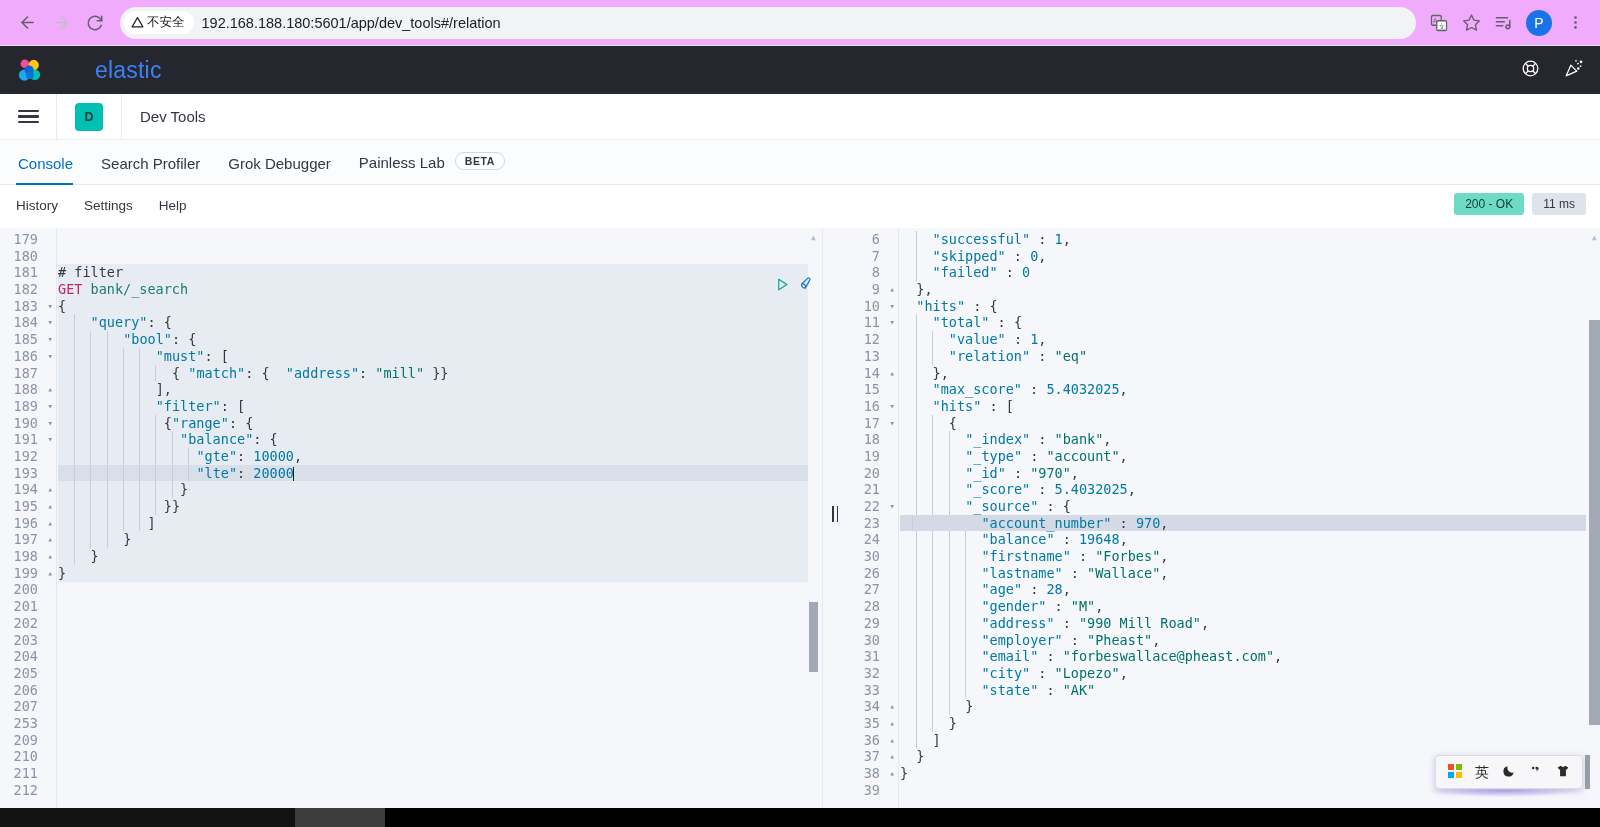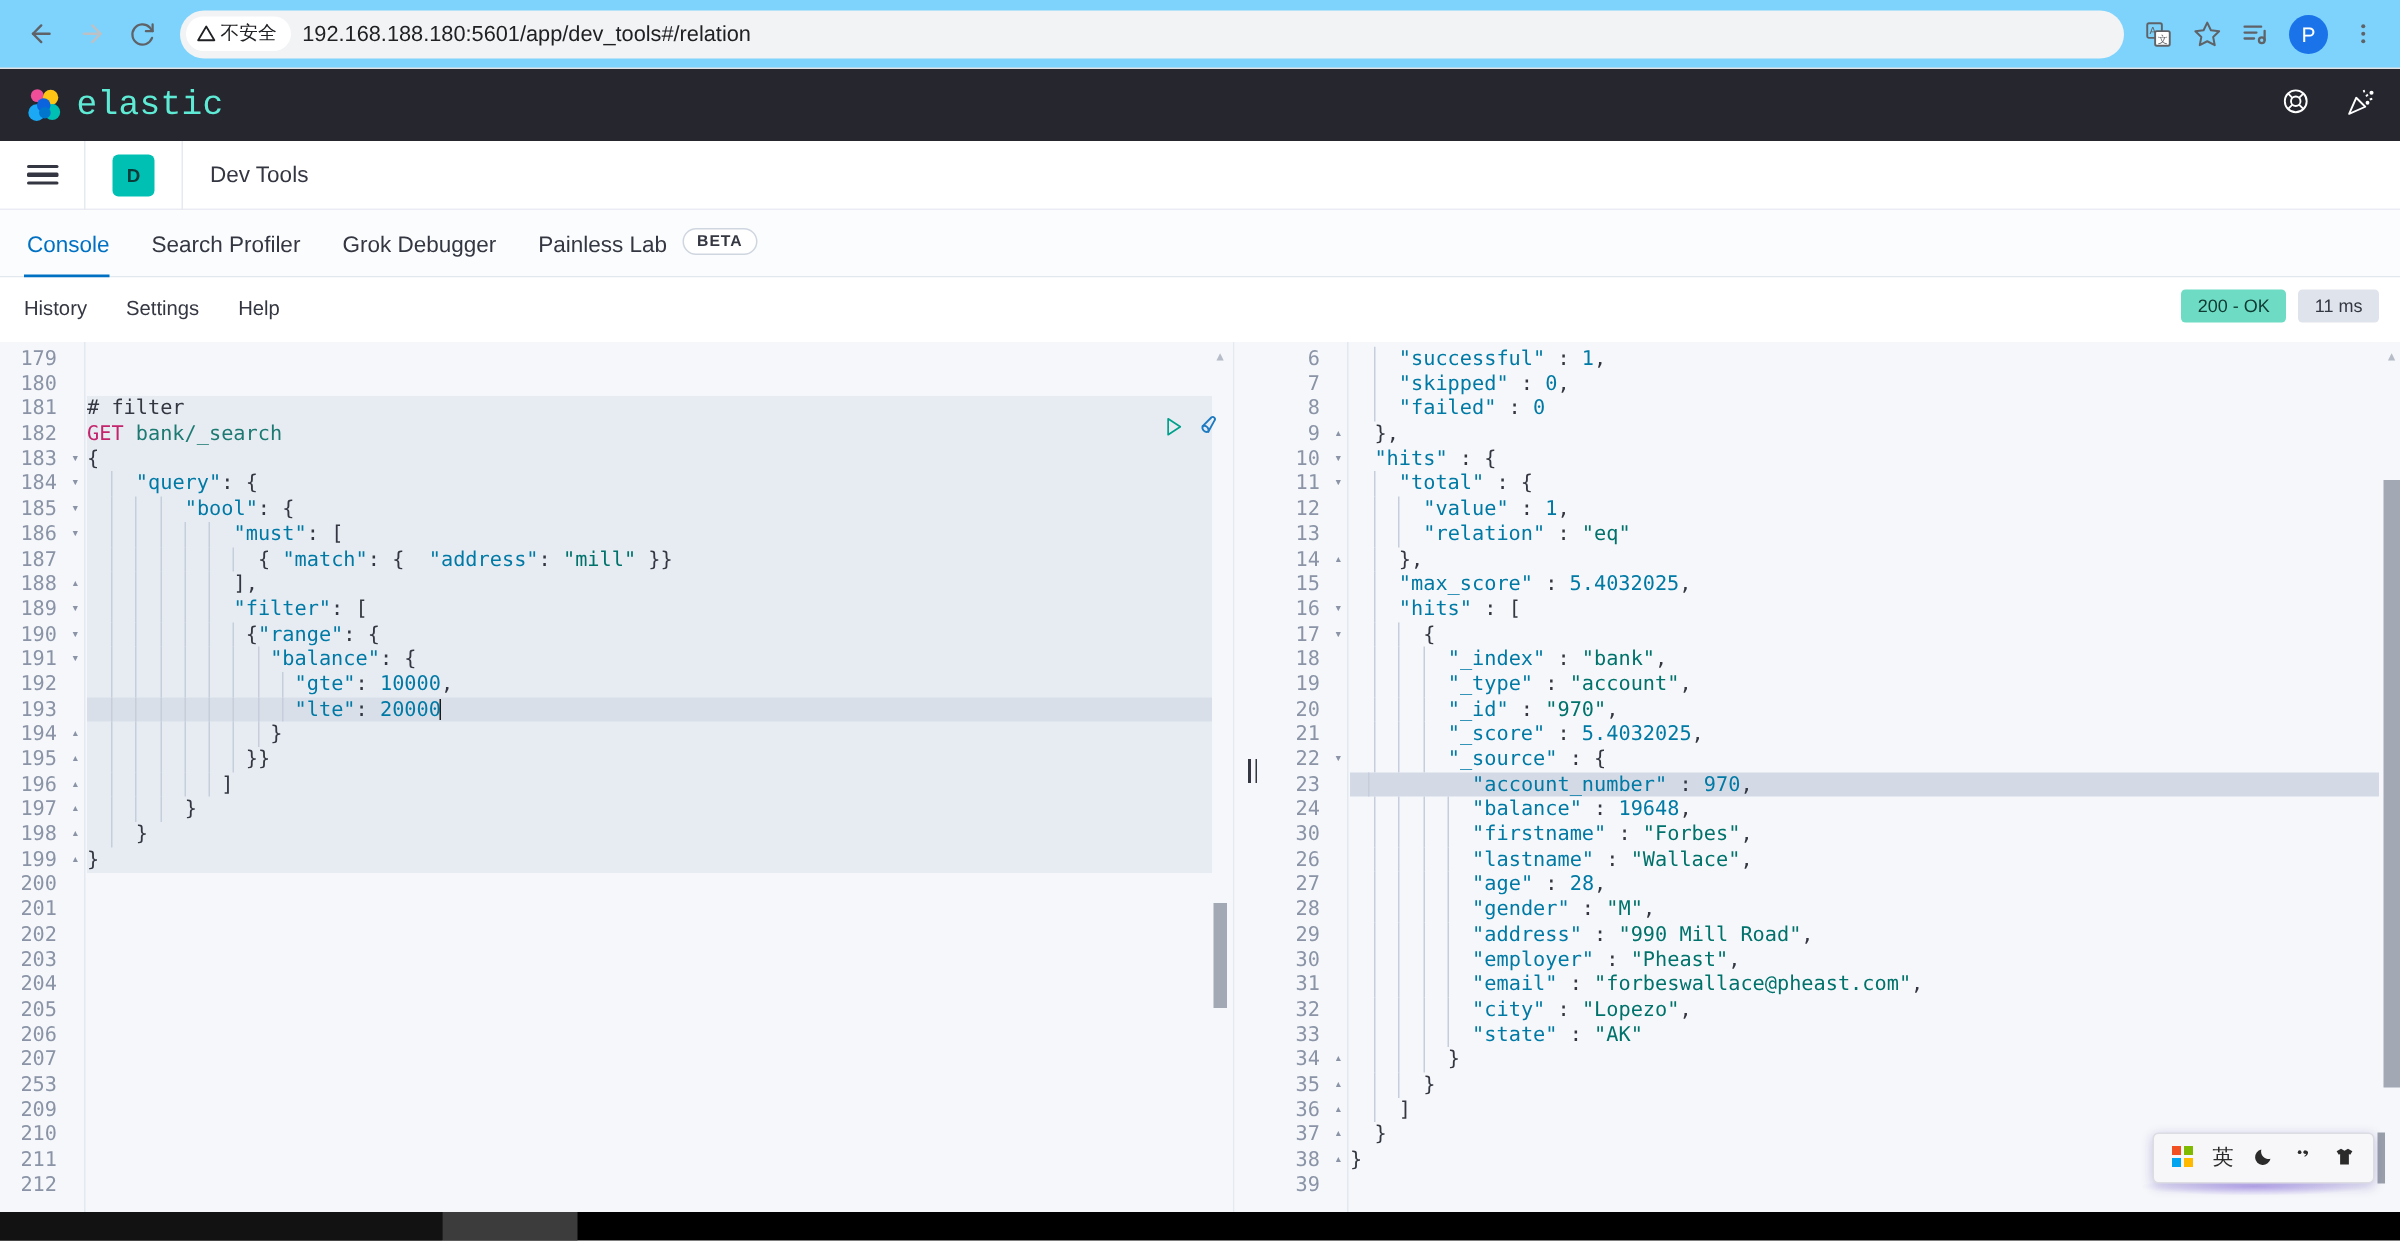--- a/index.html
+++ b/index.html
@@ -5,21 +5,21 @@
   * { box-sizing: border-box; margin: 0; padding: 0; }
   html, body {
     width: 1600px; height: 827px;
     font-family: "Liberation Sans", sans-serif;
     background: #ffffff;
     overflow: hidden;
   }
 
   
   .browser-bar {
-    height: 46px; background: #7dd3fc;
+    height: 46px; background: #f0abfc;
     display: flex; align-items: center; gap: 0px;
     padding: 0 10px;
     border-bottom: 1px solid #dfe1e5;
     position: relative;
   }
   .nav-btn {
     width: 34px; height: 34px; border-radius: 50%;
     display: flex; align-items: center; justify-content: center;
     color: #5f6368; flex: 0 0 auto;
   }
@@ -62,22 +62,23 @@
   }
 
   
   .elastic-header {
     height: 48px; background: #25262e;
     display: flex; align-items: center;
     padding: 0 16px; position: relative;
   }
   .brand { display: flex; align-items: center; gap: 8px; }
   .brand-name {
-    color: #5eead4; font-size: 23px; letter-spacing: .2px;
-    font-family: Liberation Mono, monospace;
+    color: #3b82f6; font-size: 23px; letter-spacing: .2px;
+    font-family: Liberation Sans, sans-serif;
+    margin-left: 44px;
   }
   .global-search {
     position: absolute; left: 600px; top: 9px;
     width: 393px; height: 30px;
     background: #2f303b; border: 1px solid #5a5c6a;
     border-radius: 2px;
     display: flex; align-items: center; gap: 8px; padding: 0 10px;
   }
   .global-search .ph { color: #98a2b3; font-size: 13.5px; }
   .header-right {
@@ -107,21 +108,21 @@
   .app-title { font-size: 15px; color: #343741; }
 
   
   .tabs-row {
     height: 45px; background: #fbfcfe;
     display: flex; align-items: flex-end; padding: 0 16px;
     border-bottom: 1px solid #e3e8ef;
   }
   .tab {
     padding: 0 14px 12px 14px; font-size: 15px; color: #343741;
-    position: relative; display: flex; align-items: flex-end; gap: 10px;
+    position: relative; display: flex; align-items: flex-start; gap: 10px;
   }
   .tab:first-child { padding-left: 2px; }
   .tab.active { color: #0071c2; }
   .tab.active::after {
     content: ""; position: absolute; left: 0; right: 14px; bottom: -1px;
     height: 2px; background: #0071c2;
   }
   .tab.active:first-child::after { left: 0; right: 14px; }
   .beta-pill {
     border: 1px solid #cfd6e0; border-radius: 12px;

